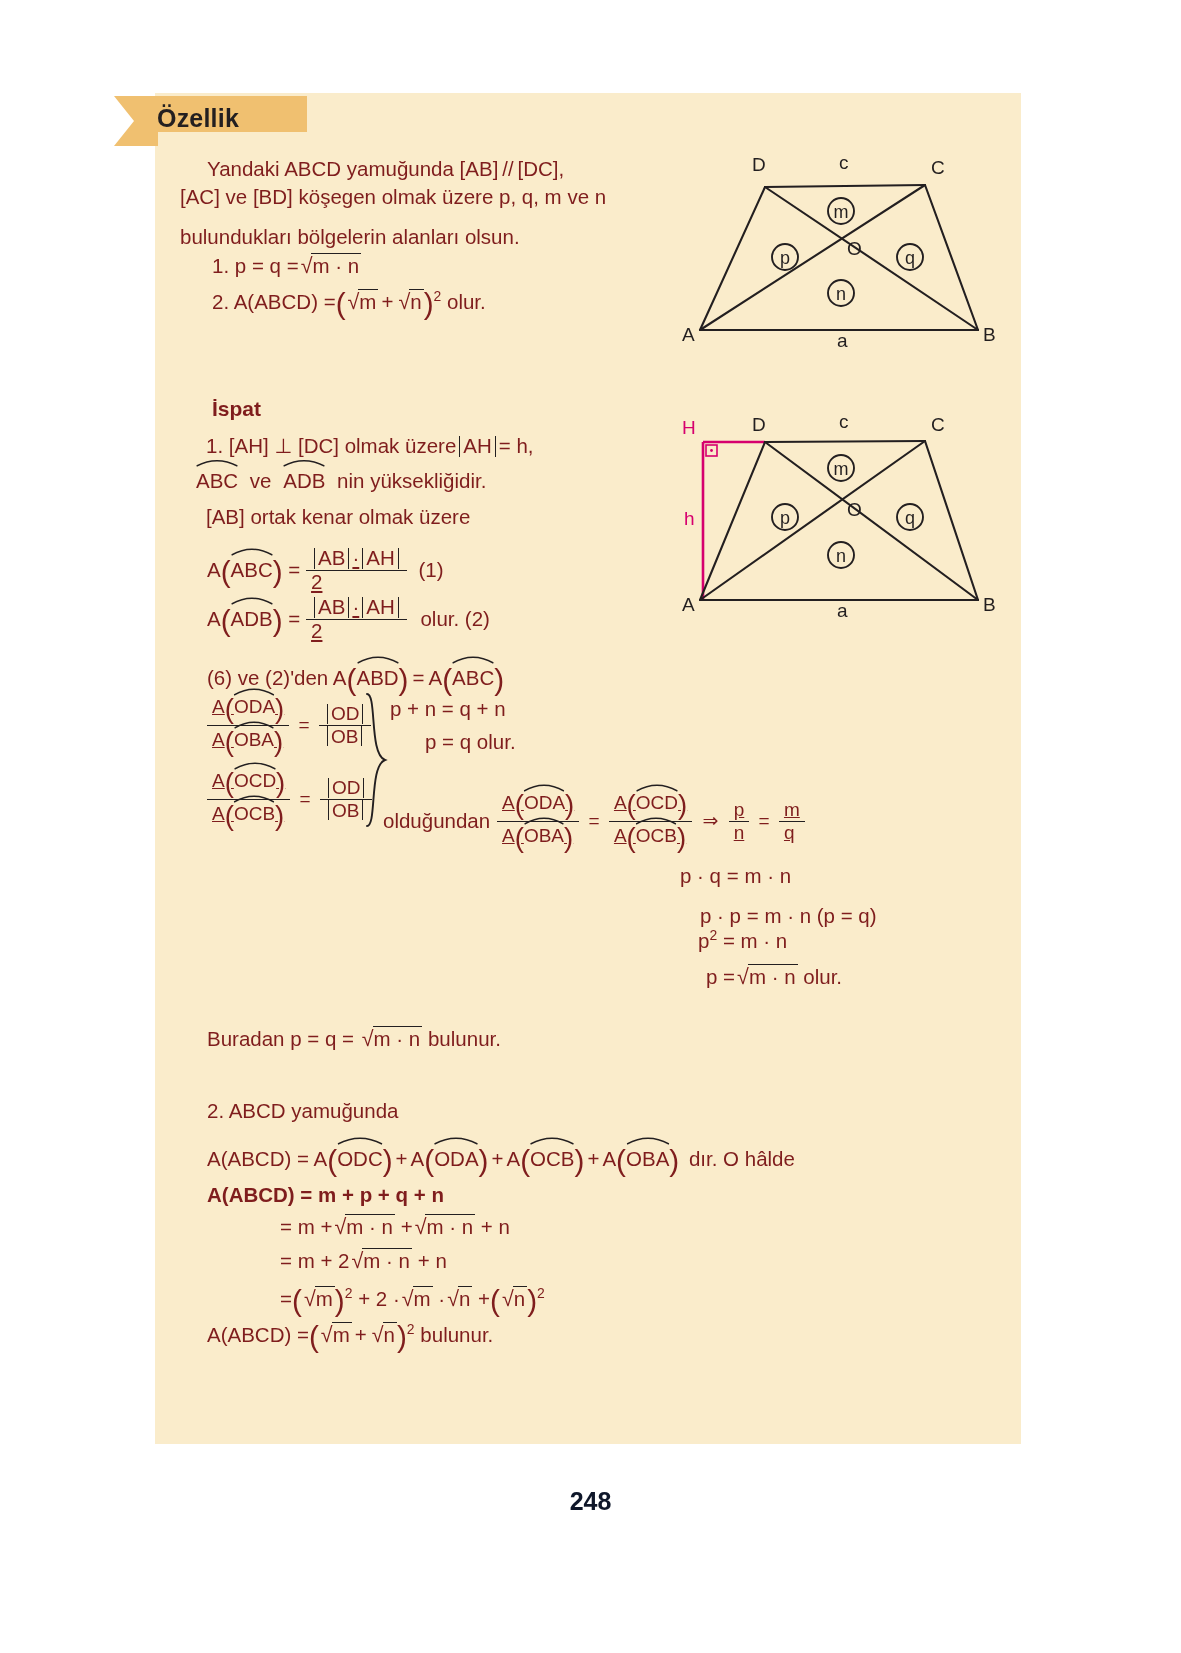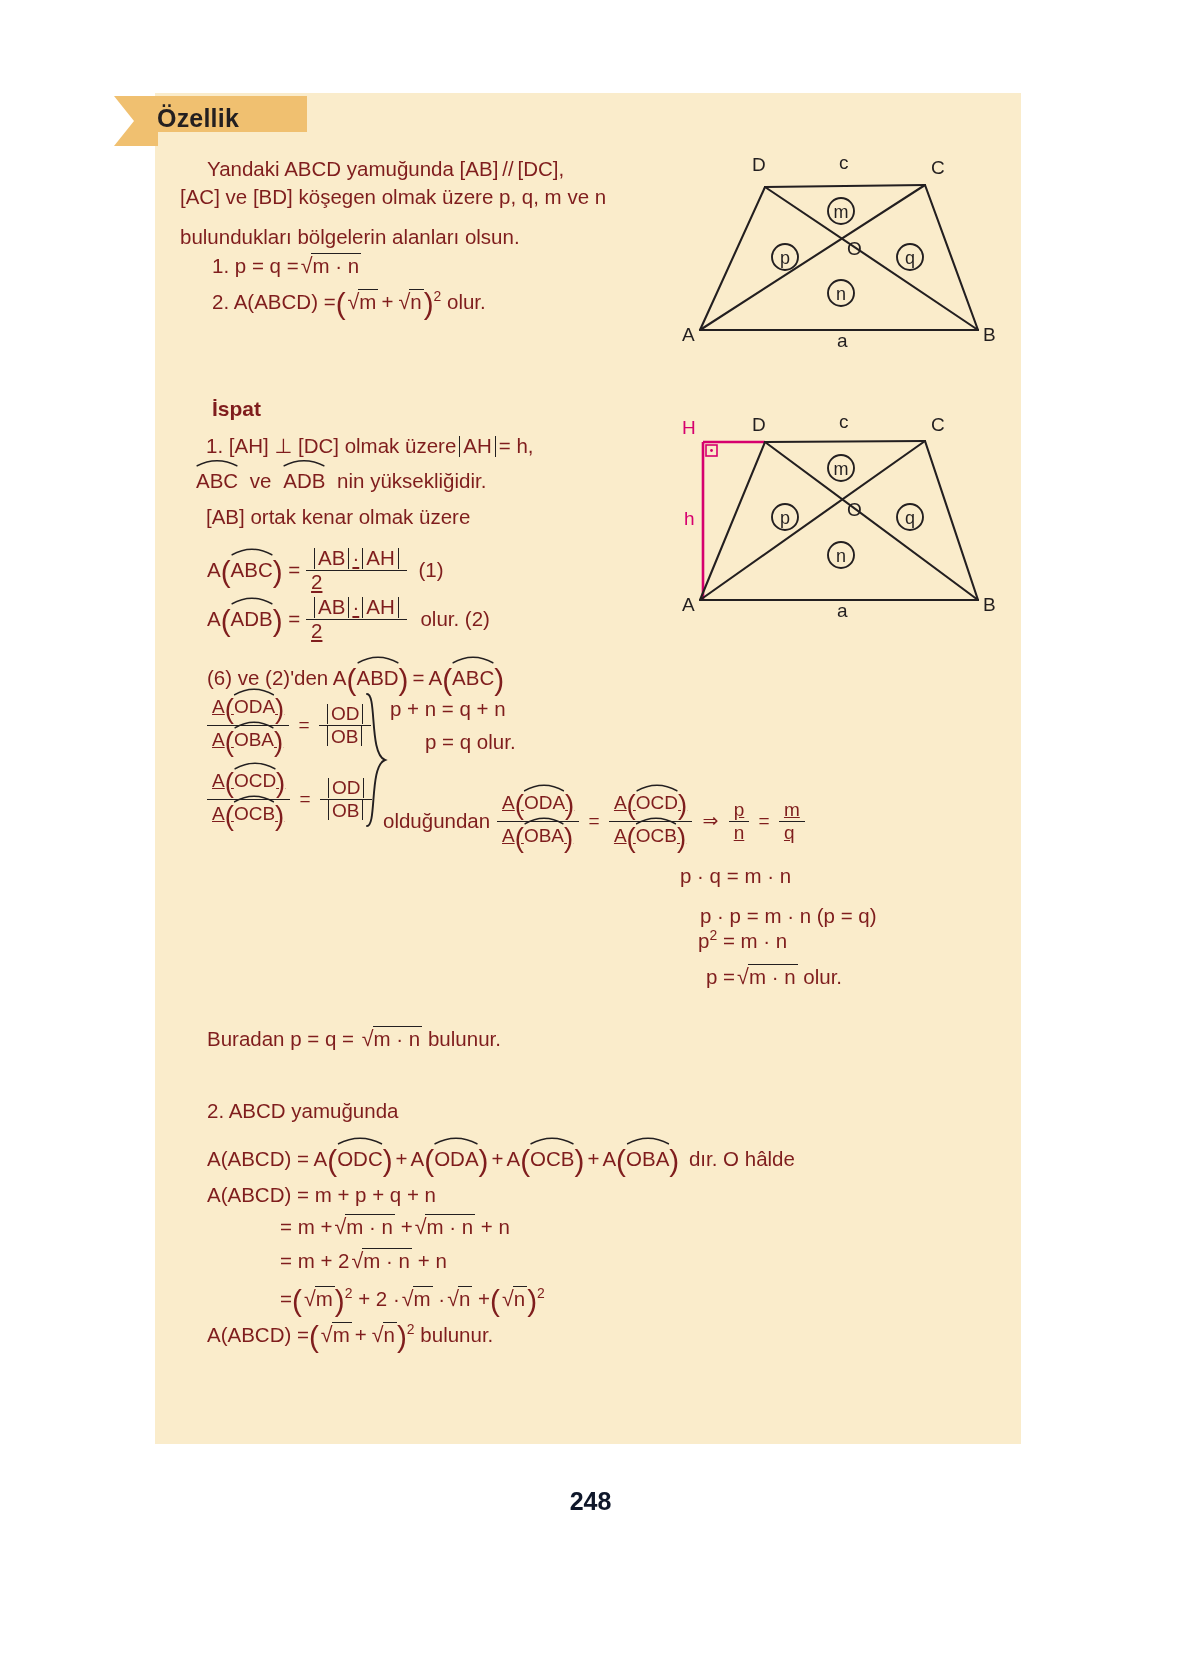--- a/index.html
+++ b/index.html
@@ -430,21 +430,21 @@
           <path d="M1 9 Q30 -4 59 9" stroke="#231f20" stroke-width="1.8" fill="none"></path>
         </svg>
       </span><span>OCB</span></span><span class="bigparen">)</span><span style="padding:0 3px;">+</span><span>A</span><span class="bigparen">(</span><span class="arc"><span class="hat">
         <svg viewBox="0 0 60 10" preserveAspectRatio="none">
           <path d="M1 9 Q30 -4 59 9" stroke="#231f20" stroke-width="1.8" fill="none"></path>
         </svg>
       </span><span>OBA</span></span><span class="bigparen">)</span>
   <span style="padding-left:4px;">dır. O hâlde</span>
 </div>
 
-<div class="tx" style="left:207px; top:1181px;">A(ABCD) = m + p + q + n</div>
+<div class="tx" style="left:207px; top:1181px;font-weight:bold;">A(ABCD) = m + p + q + n</div>
 
 <div class="tx" style="left:280px; top:1213px;">
   <span>= m +</span><span class="sq"><span class="rad">√</span><span class="radbar">m · n</span></span>
   <span>+</span><span class="sq"><span class="rad">√</span><span class="radbar">m · n</span></span>
   <span>+ n</span>
 </div>
 
 <div class="tx" style="left:280px; top:1247px;">
   <span>= m + 2</span><span class="sq"><span class="rad">√</span><span class="radbar">m · n</span></span>
   <span>+ n</span>

